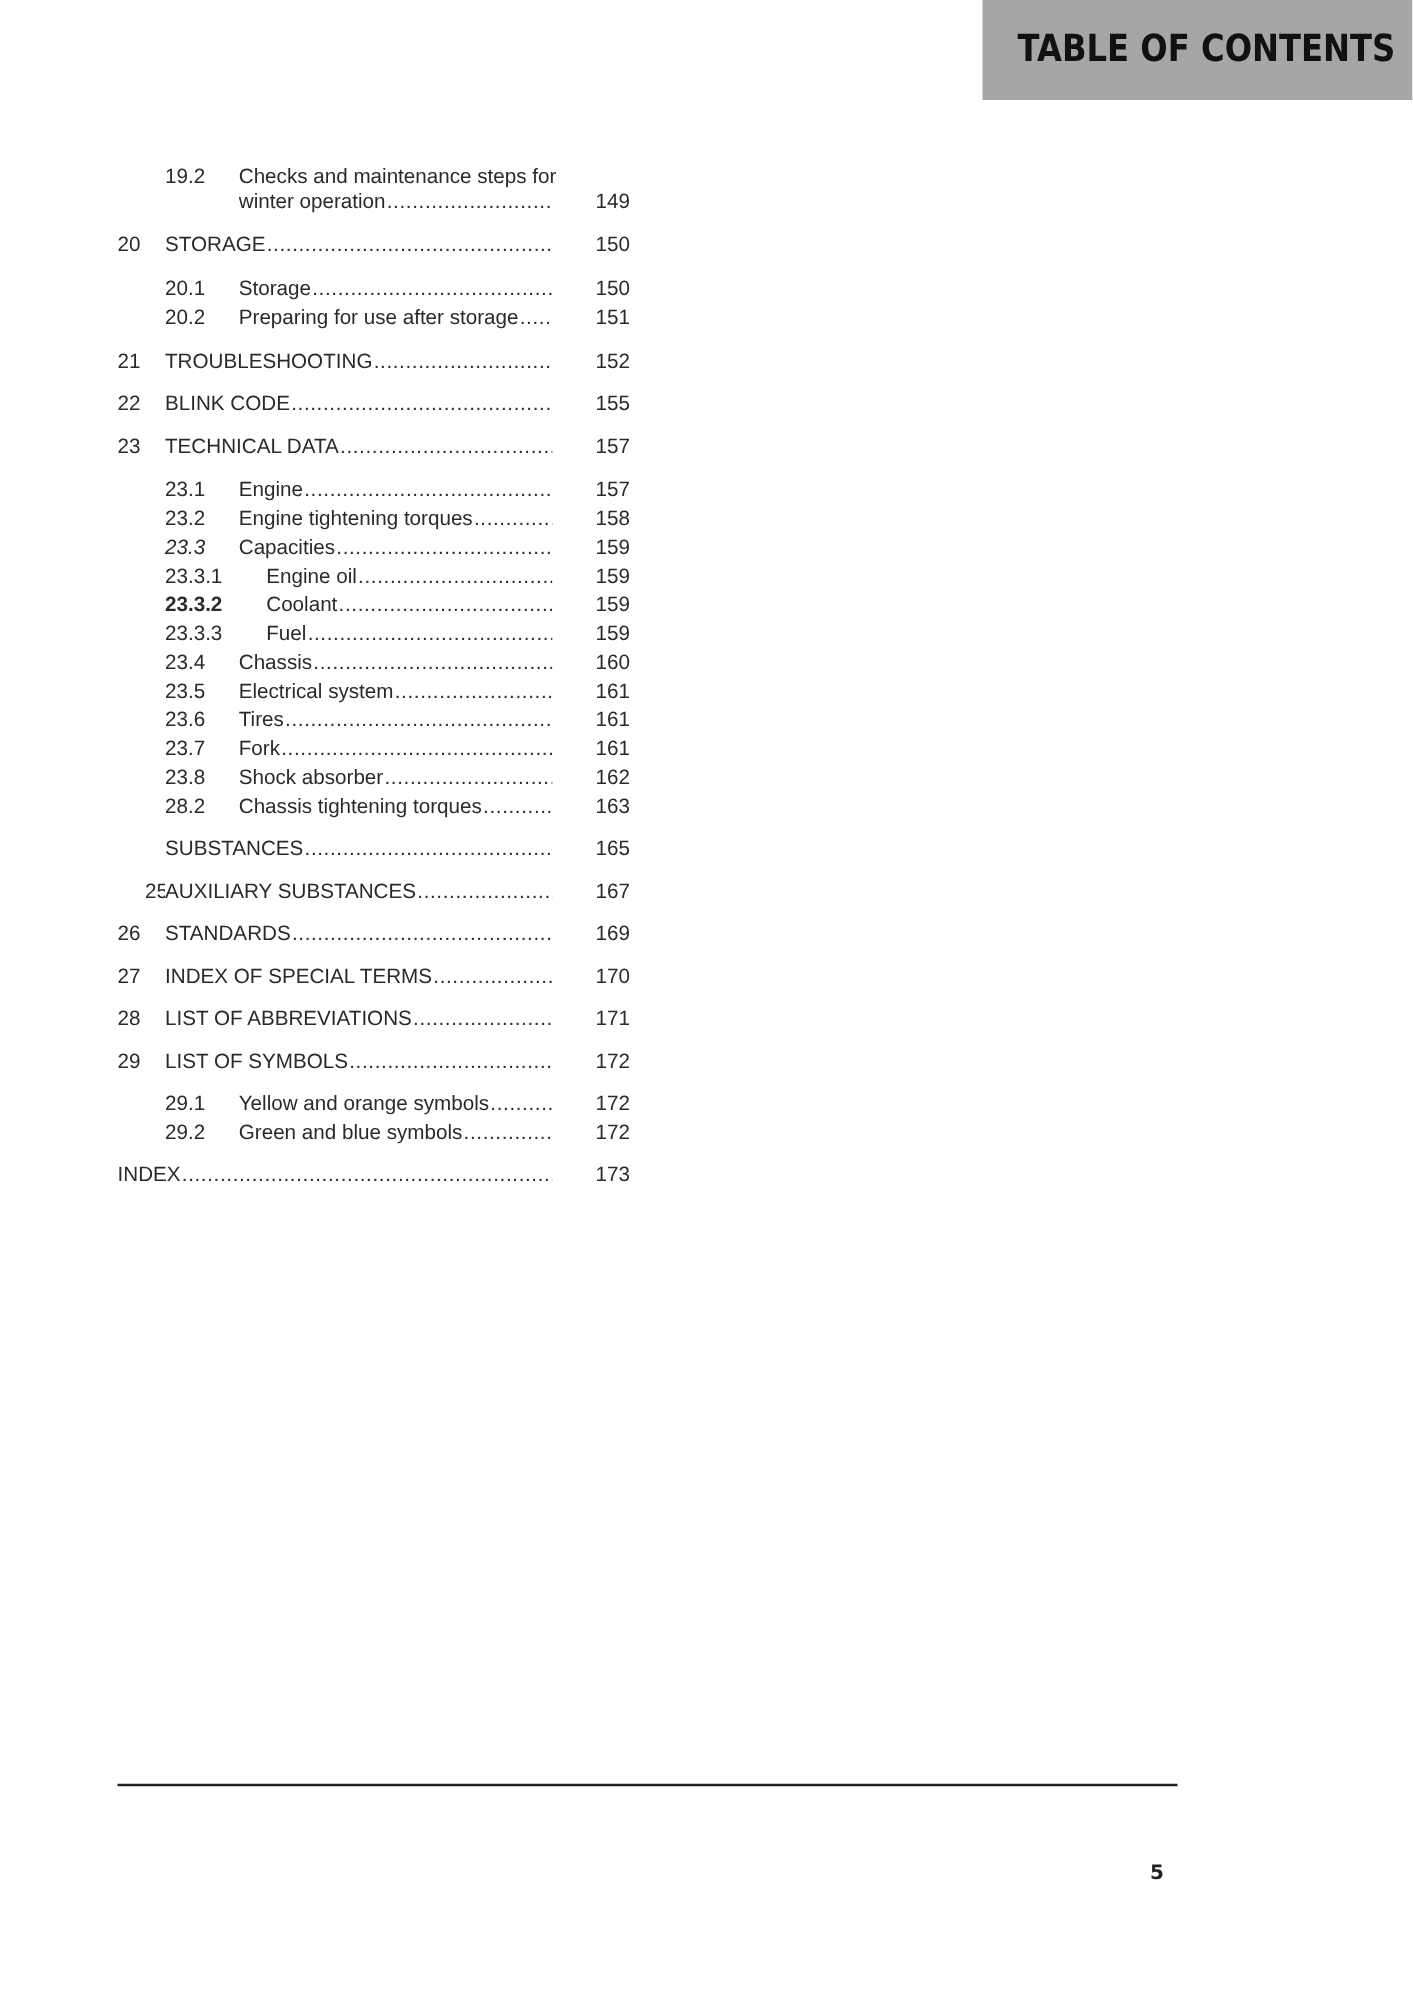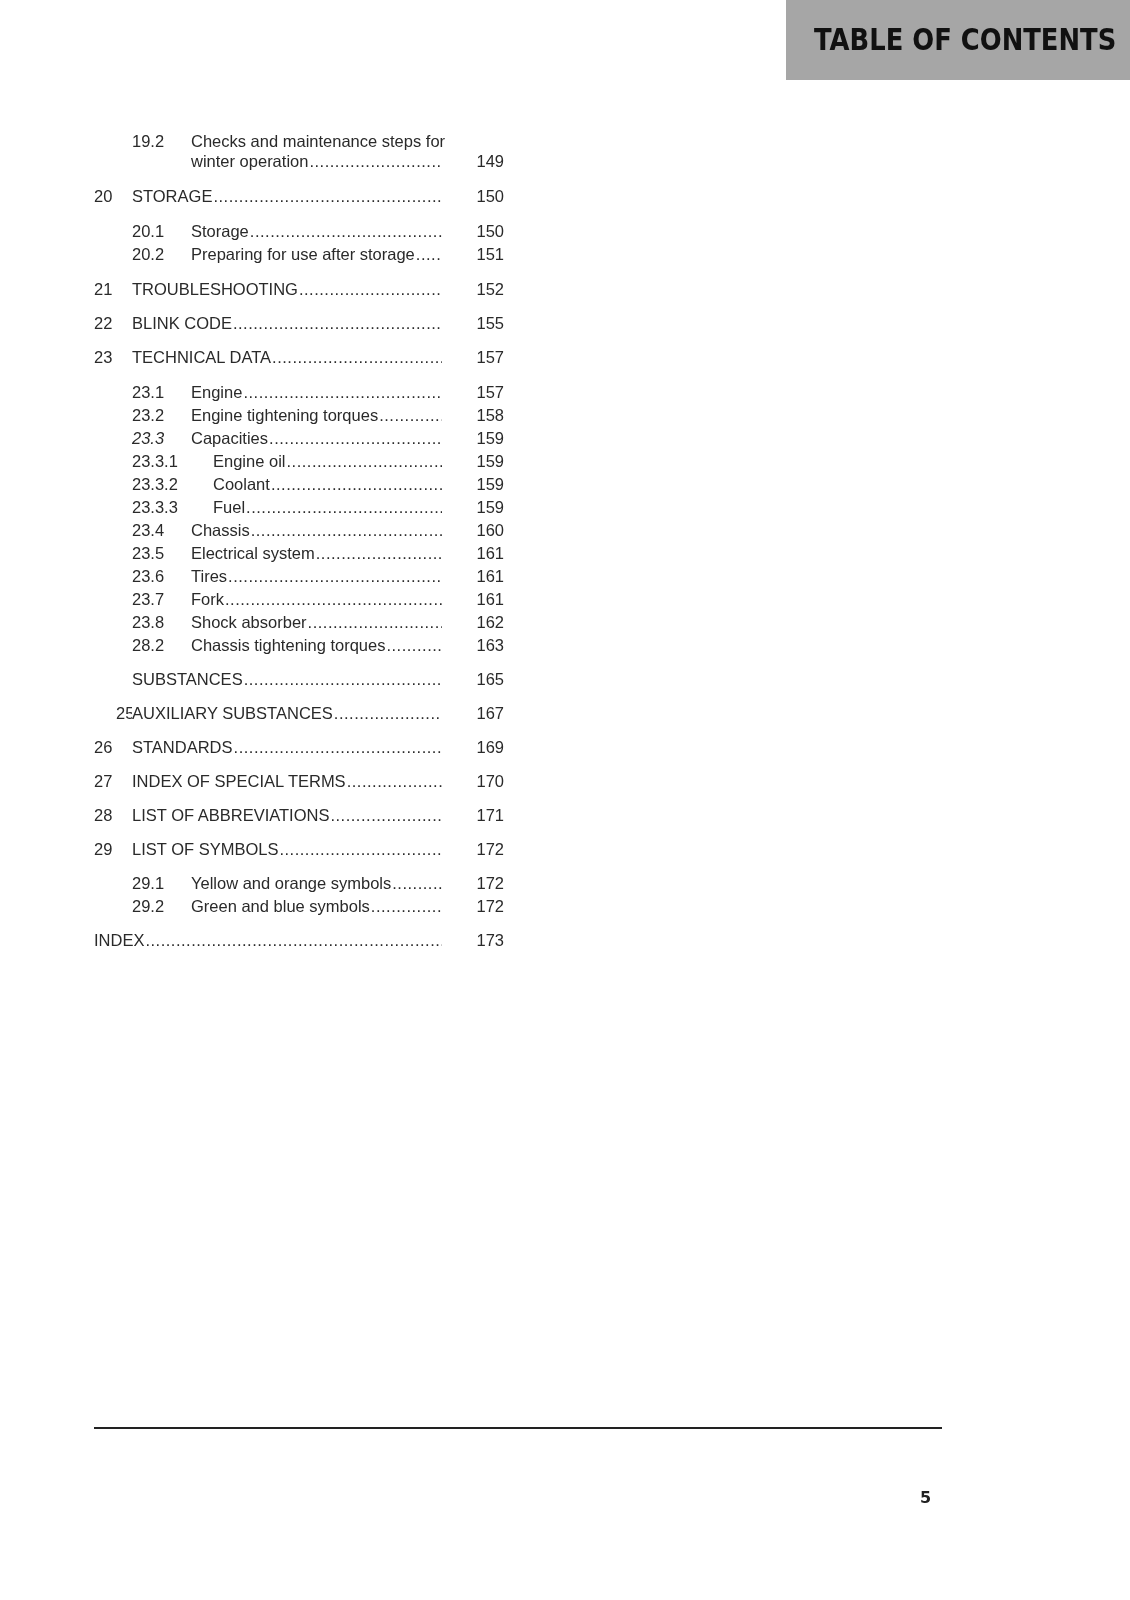--- a/index.html
+++ b/index.html
@@ -130,21 +130,21 @@
   </div>
   <div class="row" style="top:322px;">
     <span class="num" style="left:38px;">23.3.1</span>
     <div class="title-wrap" style="left:119px;">
         <span class="title-text">Engine oil</span>
         <span class="leader">....................................................................................................</span>
       </div>
     <span class="page">159</span>
   </div>
   <div class="row" style="top:345px;">
-    <span class="num" style="left:38px;">23.3.2</span>
+    <span class="num" style="left:38px;font-weight:bold;">23.3.2</span>
     <div class="title-wrap" style="left:119px;">
         <span class="title-text">Coolant</span>
         <span class="leader">....................................................................................................</span>
       </div>
     <span class="page">159</span>
   </div>
   <div class="row" style="top:368px;">
     <span class="num" style="left:38px;">23.3.3</span>
     <div class="title-wrap" style="left:119px;">
         <span class="title-text">Fuel</span>

